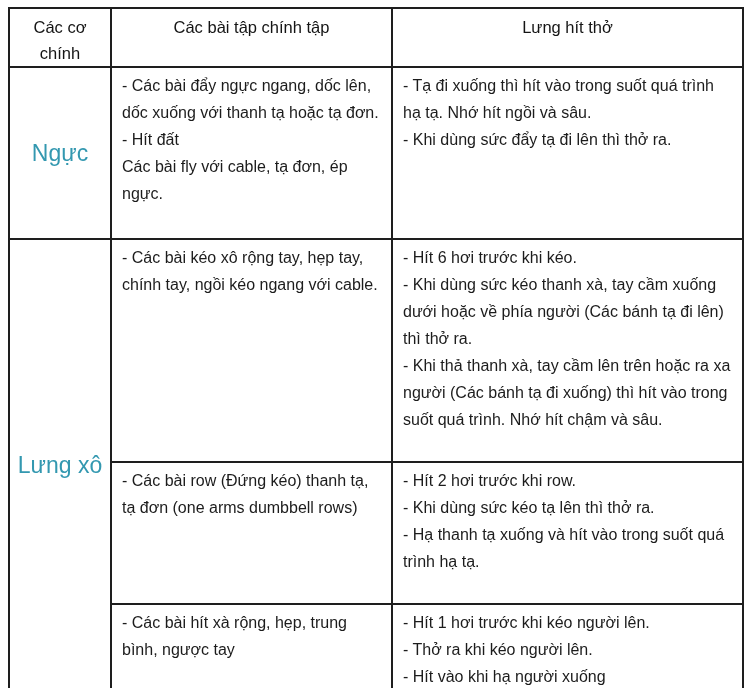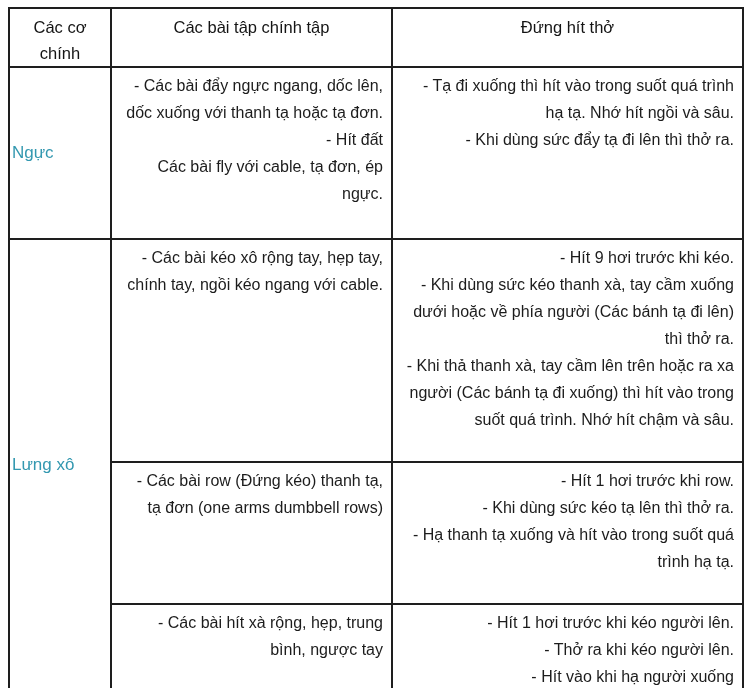--- a/index.html
+++ b/index.html
@@ -41,31 +41,31 @@
     font-weight: normal;
     font-size: 16.5px;
     line-height: 26px;
     text-align: center;
     vertical-align: top;
     padding: 5px 4px 0 4px;
     color: #141414;
   }
   td.content {
     vertical-align: top;
-    text-align: right;
+    text-align: left;
     padding: 4px 8px 0 10px;
     font-size: 16px;
     line-height: 27px;
     white-space: pre-line;
     color: #1c1c1c;
   }
   td.muscle {
-    text-align: left;
+    text-align: center;
     vertical-align: middle;
-    font-size: 17px;
+    font-size: 23px;
     color: #3398b0;
     padding: 0 2px;
   }
   tr.row-header   { height: 52px; }
   tr.row-nguc     { height: 172px; }
   tr.row-lungxo-1 { height: 223px; }
   tr.row-lungxo-2 { height: 142px; margin-left: 7px; }
   tr.row-lungxo-3 { height: 85px; }
 </style>
 </head>
@@ -75,42 +75,42 @@
   <table class="main-table">
     <colgroup>
       <col class="c-muscle">
       <col class="c-exercises">
       <col class="c-breathing">
     </colgroup>
     <thead>
       <tr class="row-header">
         <th>Các cơ chính</th>
         <th>Các bài tập chính tập</th>
-        <th>Đứng hít thở</th>
+        <th>Lưng hít thở</th>
       </tr>
     </thead>
     <tbody>
       <tr class="row-nguc">
         <td class="muscle">Ngực</td>
         <td class="content">- Các bài đẩy ngực ngang, dốc lên, dốc xuống với thanh tạ hoặc tạ đơn.
 - Hít đất
 Các bài fly với cable, tạ đơn, ép ngực.</td>
         <td class="content">- Tạ đi xuống thì hít vào trong suốt quá trình hạ tạ. Nhớ hít ngồi và sâu.
 - Khi dùng sức đẩy tạ đi lên thì thở ra.</td>
       </tr>
       <tr class="row-lungxo-1">
         <td class="muscle" rowspan="3">Lưng xô</td>
         <td class="content">- Các bài kéo xô rộng tay, hẹp tay, chính tay, ngồi kéo ngang với cable.</td>
-        <td class="content">- Hít 9 hơi trước khi kéo.
+        <td class="content">- Hít 6 hơi trước khi kéo.
 - Khi dùng sức kéo thanh xà, tay cầm xuống dưới hoặc về phía người (Các bánh tạ đi lên) thì thở ra.
 - Khi thả thanh xà, tay cầm lên trên hoặc ra xa người (Các bánh tạ đi xuống) thì hít vào trong suốt quá trình. Nhớ hít chậm và sâu.</td>
       </tr>
       <tr class="row-lungxo-2">
         <td class="content">- Các bài row (Đứng kéo) thanh tạ, tạ đơn (one arms dumbbell rows)</td>
-        <td class="content">- Hít 1 hơi trước khi row.
+        <td class="content">- Hít 2 hơi trước khi row.
 - Khi dùng sức kéo tạ lên thì thở ra.
 - Hạ thanh tạ xuống và hít vào trong suốt quá trình hạ tạ.</td>
       </tr>
       <tr class="row-lungxo-3">
         <td class="content">- Các bài hít xà rộng, hẹp, trung bình, ngược tay</td>
         <td class="content">- Hít 1 hơi trước khi kéo người lên.
 - Thở ra khi kéo người lên.
 - Hít vào khi hạ người xuống</td>
       </tr>
 

